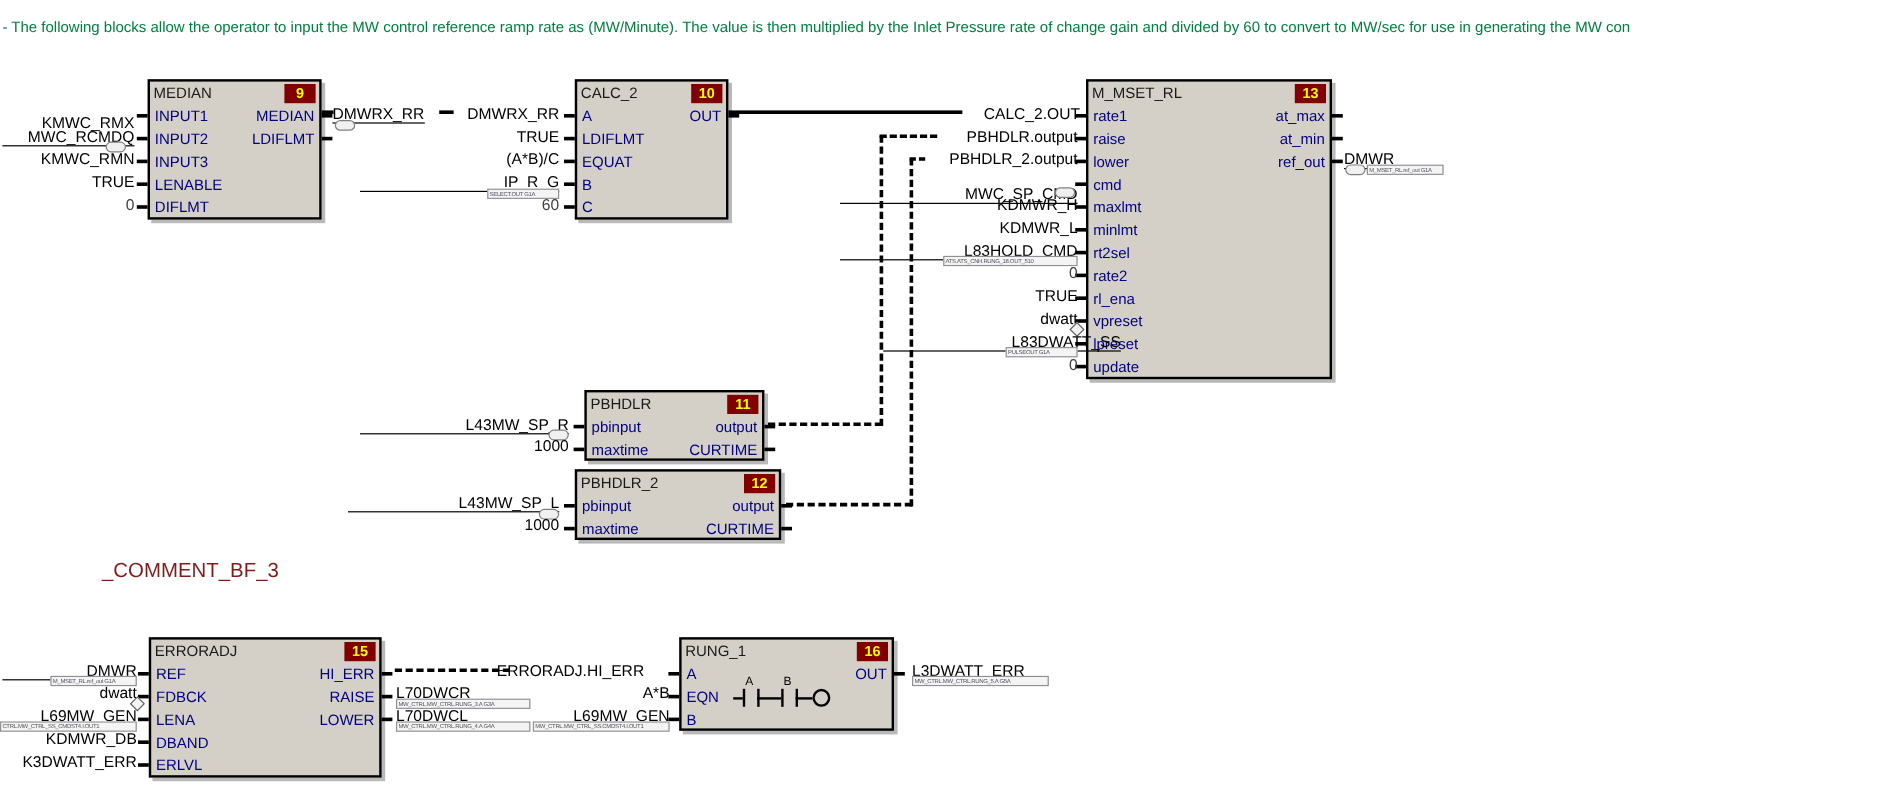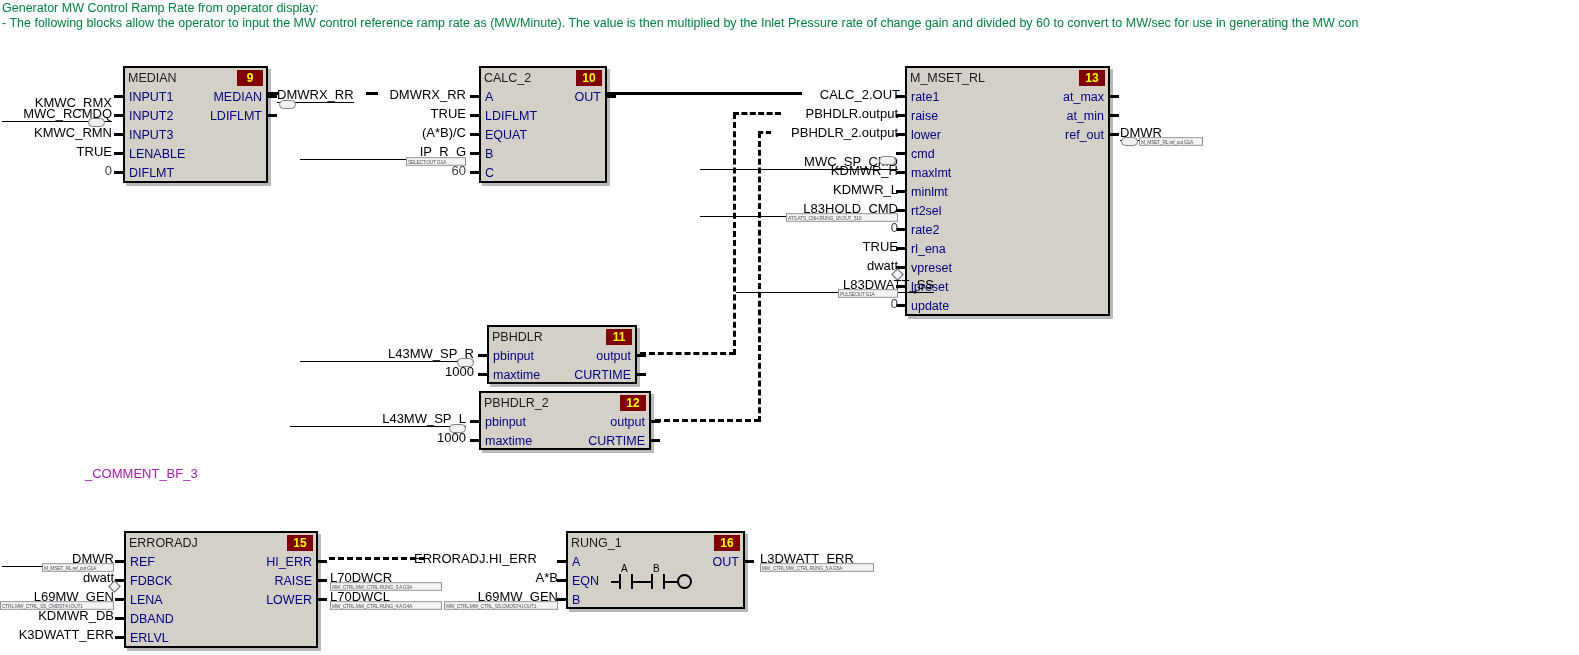--- a/index.html
+++ b/index.html
@@ -21,22 +21,22 @@
   .comment {
     position: absolute;
     color: #008040;
     font-size: 12.5px;
     font-family: "Liberation Sans", sans-serif;
     white-space: nowrap;
     line-height: 15px;
   }
   .comment-title {
     position: absolute;
-    color: #a21caf;
-    font-size: 13px;
+    color: #7f1d1d;
+    font-size: 17px;
     white-space: nowrap;
   }
 
   
   .fb {
     position: absolute;
     background: #d4d0c8;
     border: 2px solid #000000;
     box-shadow: 3px 3px 0 0 rgba(128,128,128,0.55);
   }
@@ -171,21 +171,20 @@
     position: absolute;
     font-size: 10px;
     color: #000;
   }
 </style>
 </head>
 <body>
 
 <div id="canvas">
 
-  <div class="comment" style="left:2px; top:1px;">Generator MW Control Ramp Rate from operator display:</div>
   <div class="comment" style="left:2px; top:16px;">- The following blocks allow the operator to input the MW control reference ramp rate as (MW/Minute).  The value is then multiplied by the Inlet Pressure rate of change gain and divided by 60 to convert to MW/sec for use in generating the MW con</div>
 
   <div class="fb" id="b-median" style="left:123px; top:66px; width:145px; height:117px;">
     <div class="fb-head">
       <span class="fb-name">MEDIAN</span>
       <span class="fb-num">9</span>
     </div>
     <div class="fb-body">
       <div class="pin-row">
         <span class="stub left"></span>

